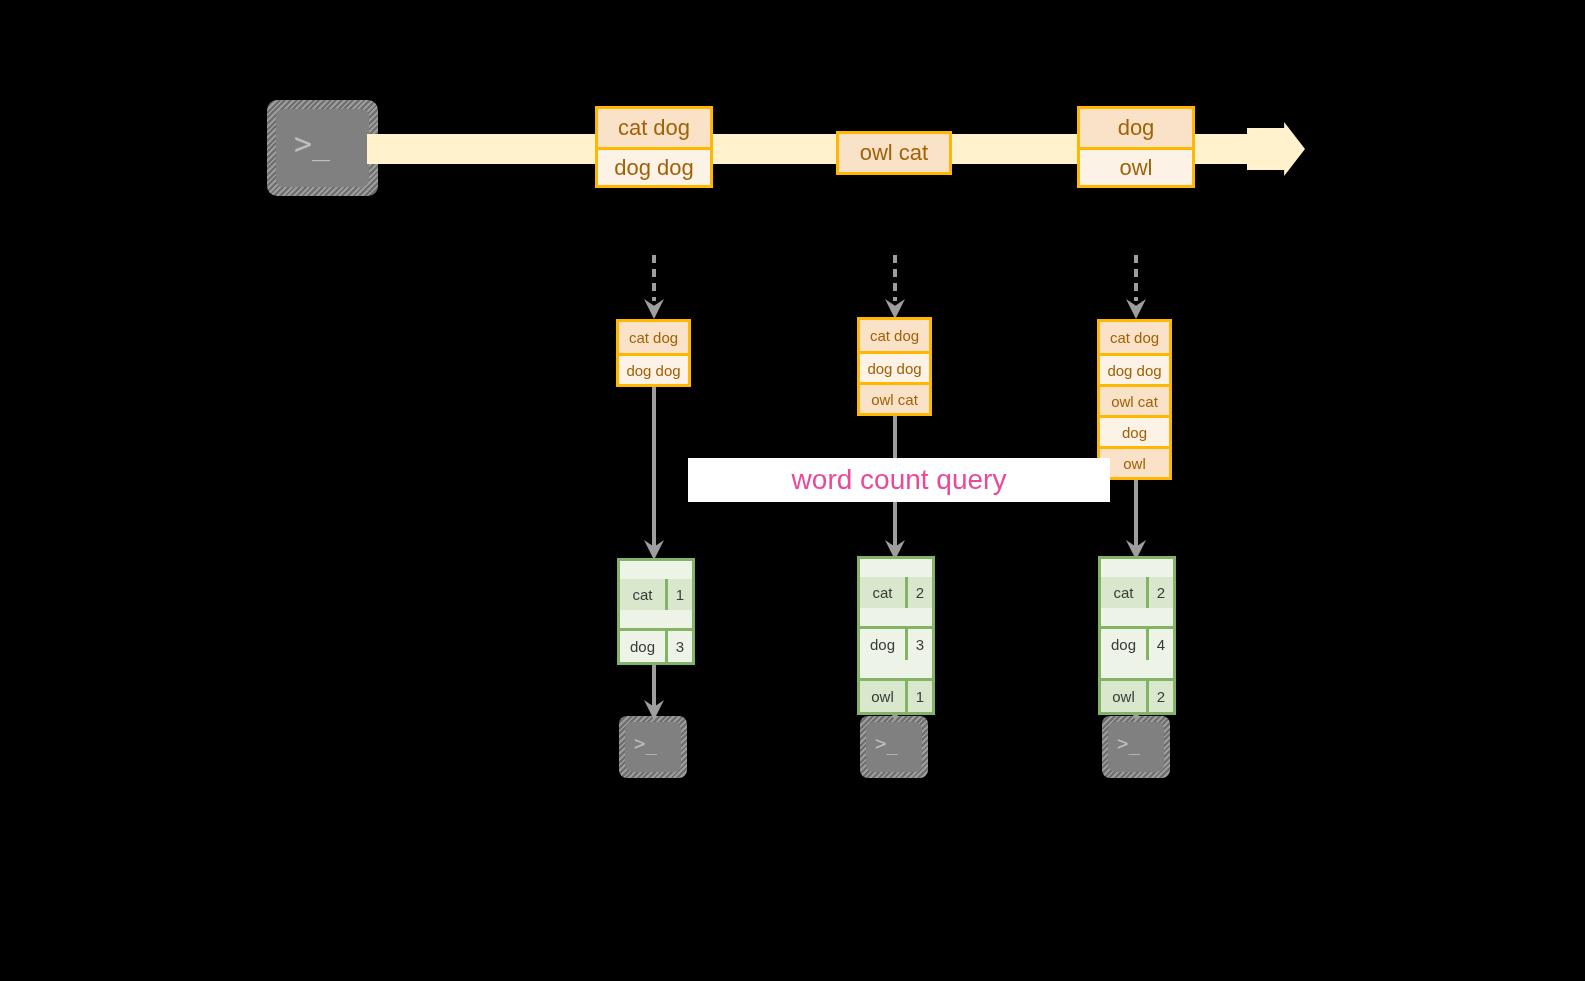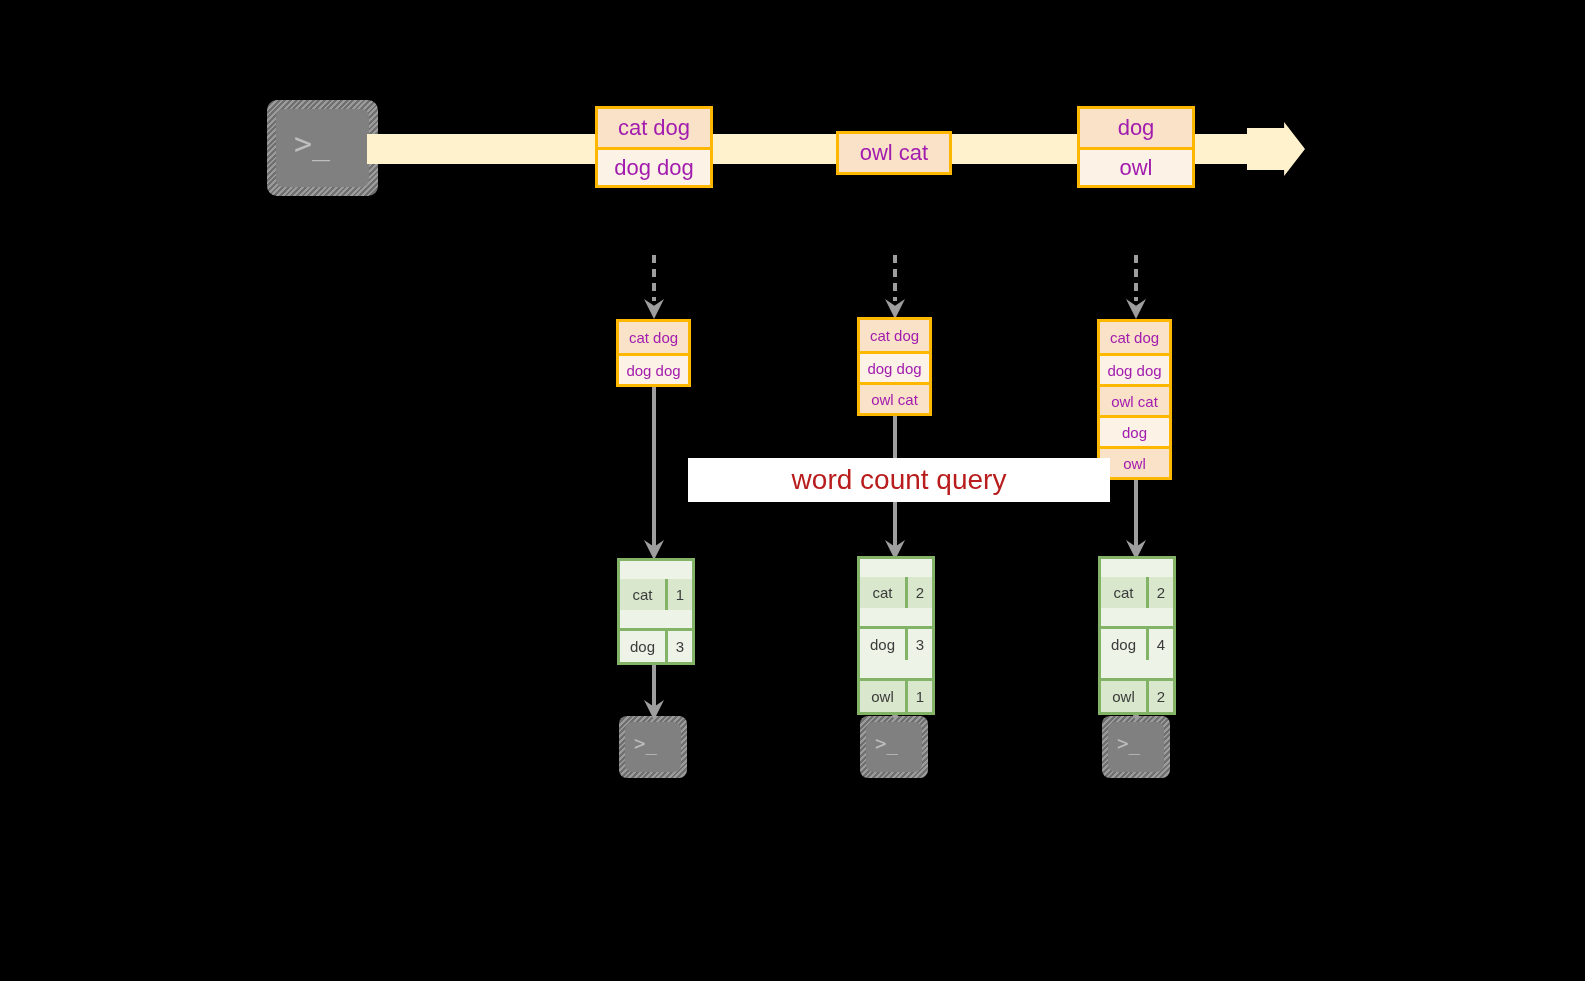--- a/index.html
+++ b/index.html
@@ -77,21 +77,21 @@
     position: absolute;
     box-sizing: border-box;
     border: 3px solid #FFB700;
     background: #FDF2E6;
   }
   .recbox .row {
     box-sizing: border-box;
     display: flex;
     align-items: center;
     justify-content: center;
-    color: #a21caf;
+    color: #a16207;
     background: #FDF2E6;
     border-top: 3px solid #FFB700;
     white-space: nowrap;
   }
   .recbox .row:first-child { border-top: none; }
   .recbox .row.shade { background: #FAE2C8; }
 
   
   .recbox.top { z-index: 4; }
   .recbox.top .row { height: 38px; font-size: 22px; }
@@ -173,21 +173,21 @@
   .querylabel {
     position: absolute;
     left: 688px;
     top: 458px;
     width: 422px;
     height: 44px;
     background: #FFFFFF;
     display: flex;
     align-items: center;
     justify-content: center;
-    color: #b91c1c;
+    color: #ec4899;
     font-size: 28px;
     z-index: 6;
     white-space: nowrap;
   }
 </style>
 </head>
 <body>
 
 <div id="stage">
 

